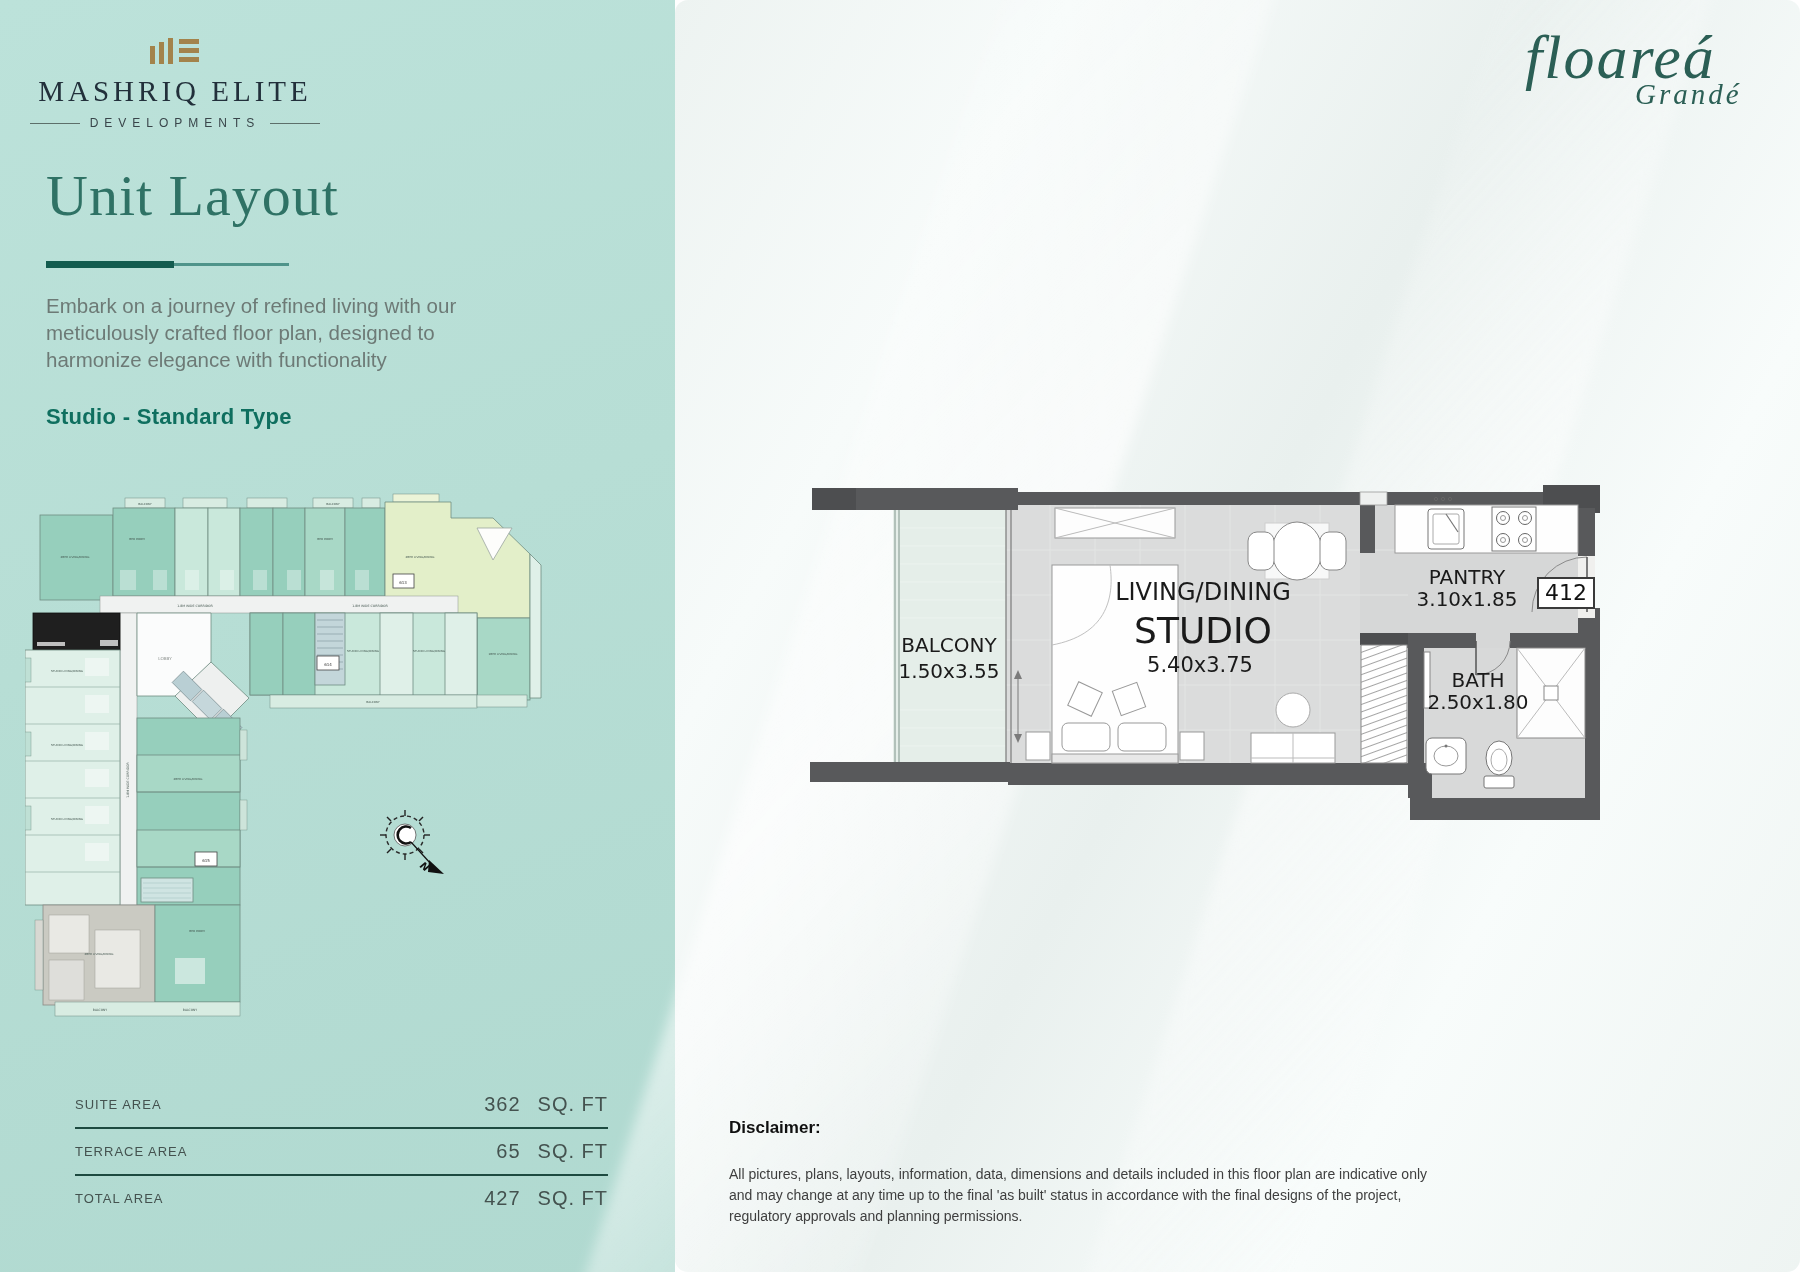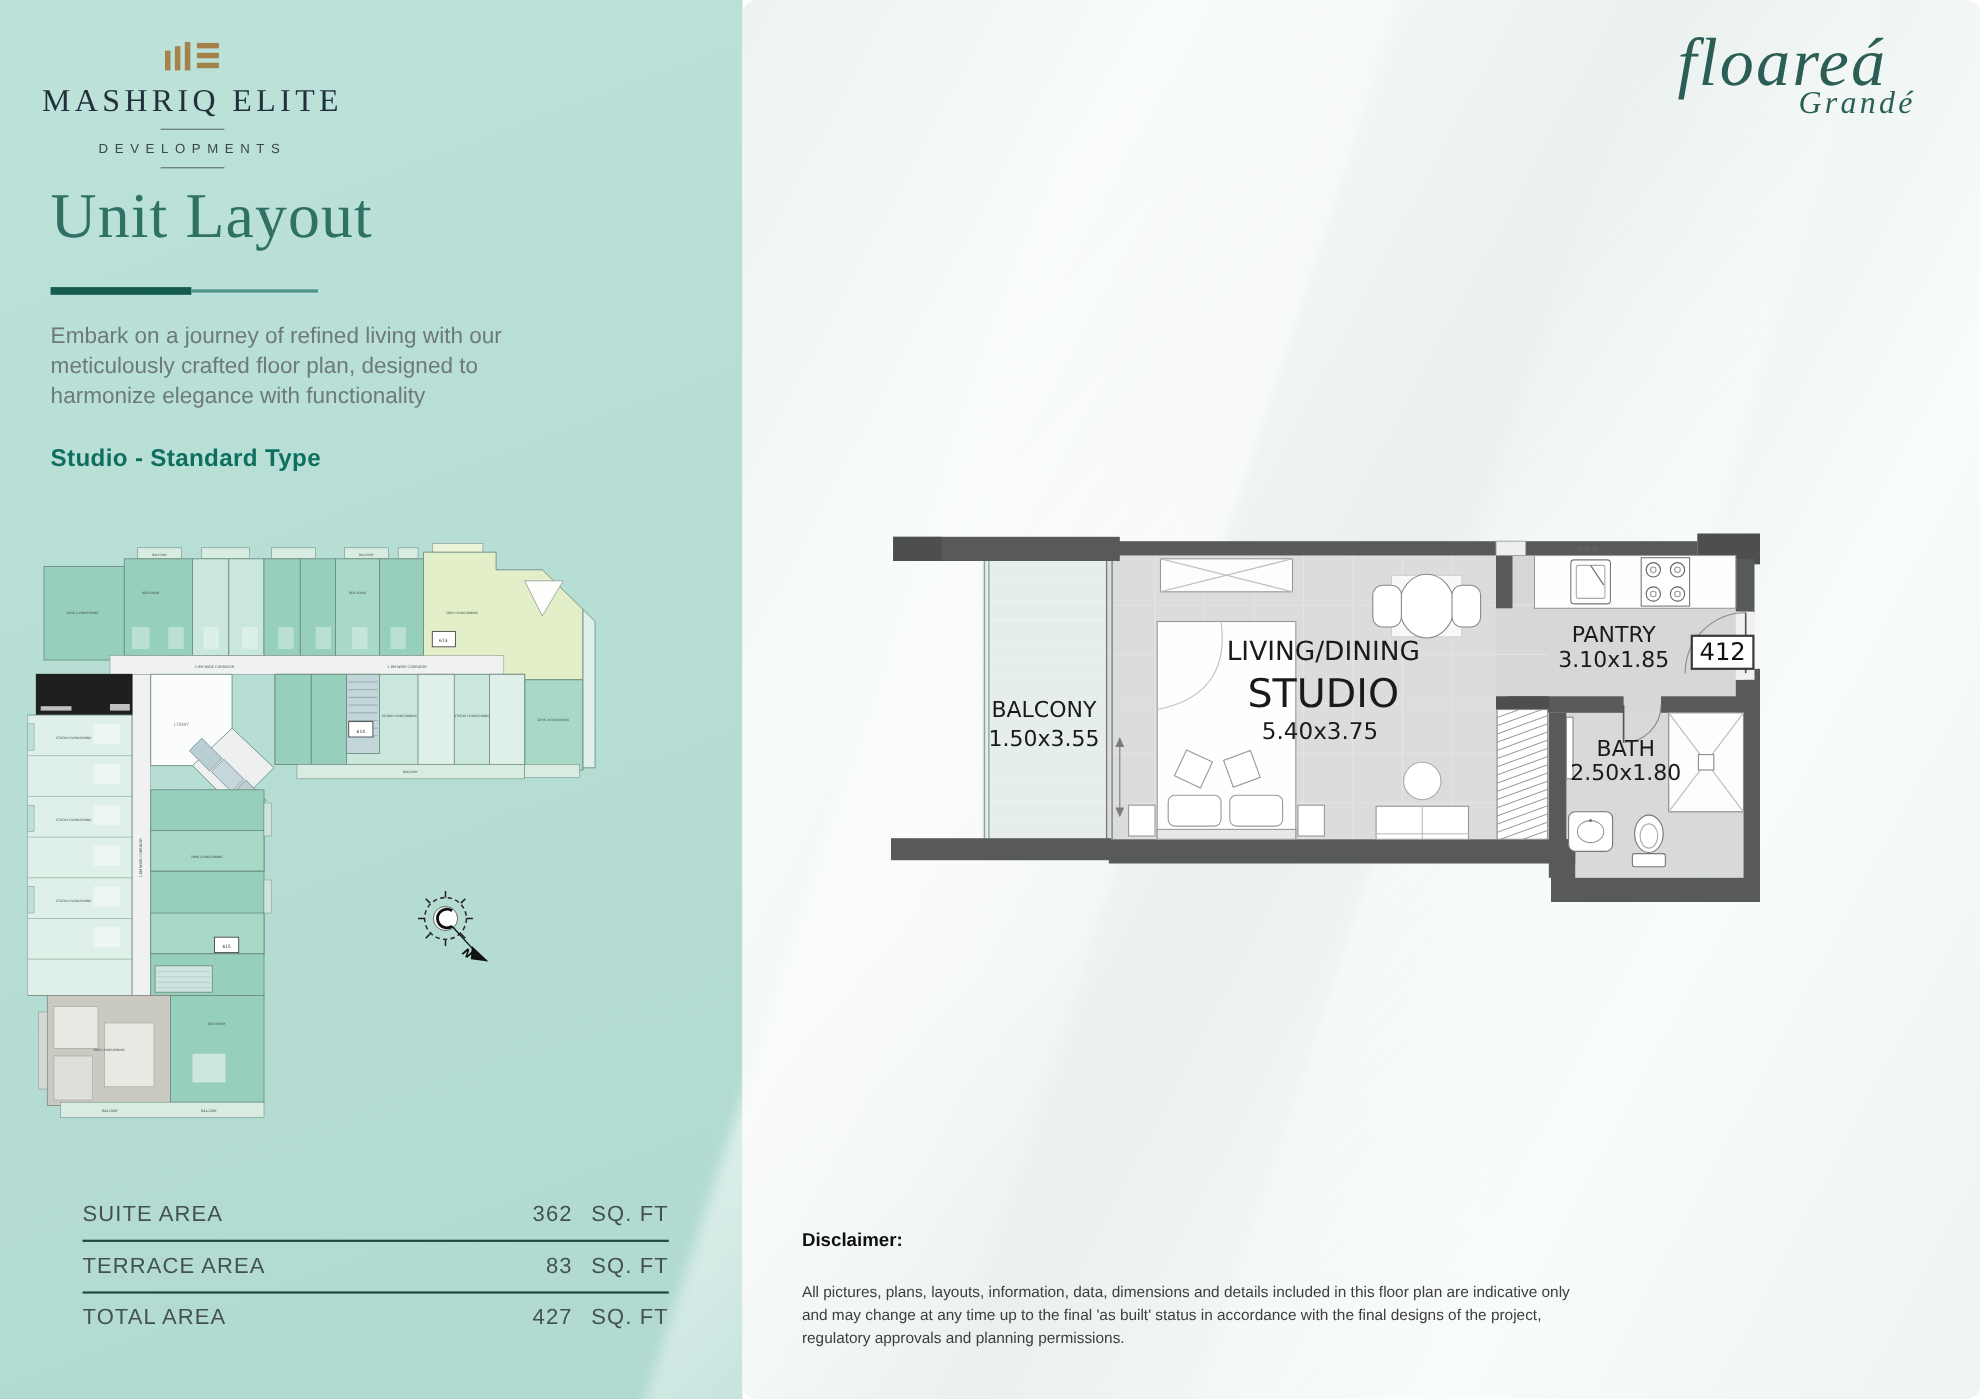--- a/index.html
+++ b/index.html
@@ -4,36 +4,36 @@
 <style>
   html,body{margin:0;padding:0;}
   body{width:1800px;height:1272px;overflow:hidden;font-family:"Liberation Sans",sans-serif;position:relative;background:#fff;}
   .page{position:absolute;inset:0;}
   
   .left-panel{position:absolute;left:0;top:0;width:675px;height:1272px;
     background:linear-gradient(160deg,#bce2da 0%,#b7ded5 45%,#b0d9d0 100%);}
   .logo-block{position:absolute;left:30px;top:38px;width:290px;text-align:center;}
   .logo-mark{display:inline-block;margin-bottom:6px;}
   .logo-title{font-family:"Liberation Serif",serif;font-size:29px;letter-spacing:4px;color:#22303b;font-weight:400;white-space:nowrap;}
-  .logo-sub-row{display:flex;align-items:center;justify-content:center;gap:10px;margin-top:8px;flex-direction:column;}
+  .logo-sub-row{display:flex;align-items:center;justify-content:center;gap:10px;margin-top:8px;}
   .logo-sub-row .rule{height:1px;background:#5d6f6a;width:58px;}
   .logo-subtitle{font-size:12px;letter-spacing:6px;color:#39454a;}
   .page-title{position:absolute;left:46px;top:162px;font-family:"Liberation Serif",serif;
     font-size:58px;font-weight:400;color:#2f7265;letter-spacing:1px;margin:0;}
   .title-rule{position:absolute;left:46px;top:261px;width:243px;display:flex;align-items:center;}
   .title-rule .bold-seg{width:128px;height:7px;background:#135c4f;}
   .title-rule .thin-seg{flex:1;height:2.5px;background:#4f948a;}
   .page-desc{position:absolute;left:46px;top:292px;width:455px;font-size:20.5px;line-height:1.32;
     color:#6d7a76;margin:0;}
   .unit-type{position:absolute;left:46px;top:404px;font-size:22px;font-weight:bold;color:#0f6f5f;margin:0;letter-spacing:.3px;}
   .key-plan{position:absolute;left:25px;top:490px;}
   .area-table{position:absolute;left:75px;top:1082px;width:533px;}
   .area-row{display:flex;justify-content:space-between;align-items:center;height:45px;border-bottom:2.5px solid #1d4a40;}
   .area-row:last-child{border-bottom:none;}
-  .area-label{font-size:20px;color:#44524f;letter-spacing:1px;}
+  .area-label{font-size:13px;color:#44524f;letter-spacing:1px;}
   .area-val{font-size:20px;color:#44524f;letter-spacing:1px;display:flex;gap:17px;}
   
   .right-panel{position:absolute;left:675px;top:0;width:1125px;height:1272px;
     background:linear-gradient(118deg,#edf3f1 0%,#f7fbfa 22%,#e9f0ee 48%,#f8fcfb 72%,#eef4f2 100%);border-radius:13px;}
   .streak{position:absolute;pointer-events:none;background:linear-gradient(115deg,rgba(255,255,255,0) 0%,rgba(255,255,255,.65) 50%,rgba(255,255,255,0) 100%);transform:rotate(18deg);filter:blur(6px);}
   .s1{left:120px;top:-100px;width:260px;height:1500px;}
   .s2{left:620px;top:-100px;width:200px;height:1500px;opacity:.7;}
   .project-logo{position:absolute;left:850px;top:26px;width:270px;color:#2b5f55;}
   .project-logo .main{font-family:"Liberation Serif",serif;font-style:italic;font-size:62px;letter-spacing:2px;line-height:1;}
   .project-logo .sub{font-family:"Liberation Serif",serif;font-style:italic;font-size:29px;letter-spacing:3px;margin-left:110px;margin-top:-10px;}
@@ -273,21 +273,21 @@
       <div class="area-row">
         <span class="area-label">SUITE AREA</span>
         <span class="area-val">
             <span>362</span>
             <span>SQ. FT</span>
           </span>
       </div>
       <div class="area-row">
         <span class="area-label">TERRACE AREA</span>
         <span class="area-val">
-            <span>83</span>
+            <span>65</span>
             <span>SQ. FT</span>
           </span>
       </div>
       <div class="area-row">
         <span class="area-label">TOTAL AREA</span>
         <span class="area-val">
             <span>427</span>
             <span>SQ. FT</span>
           </span>
       </div>

